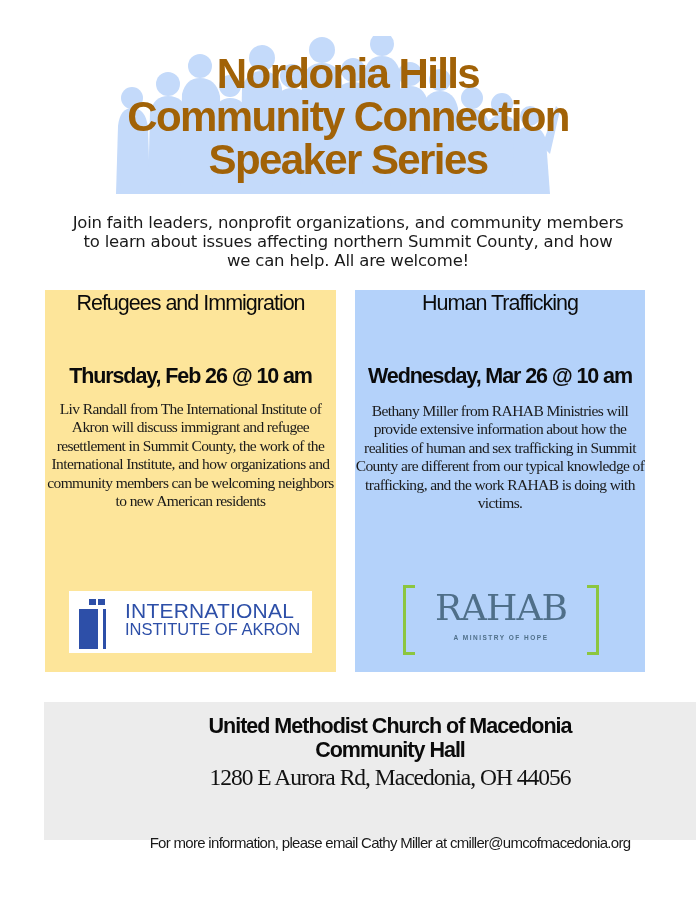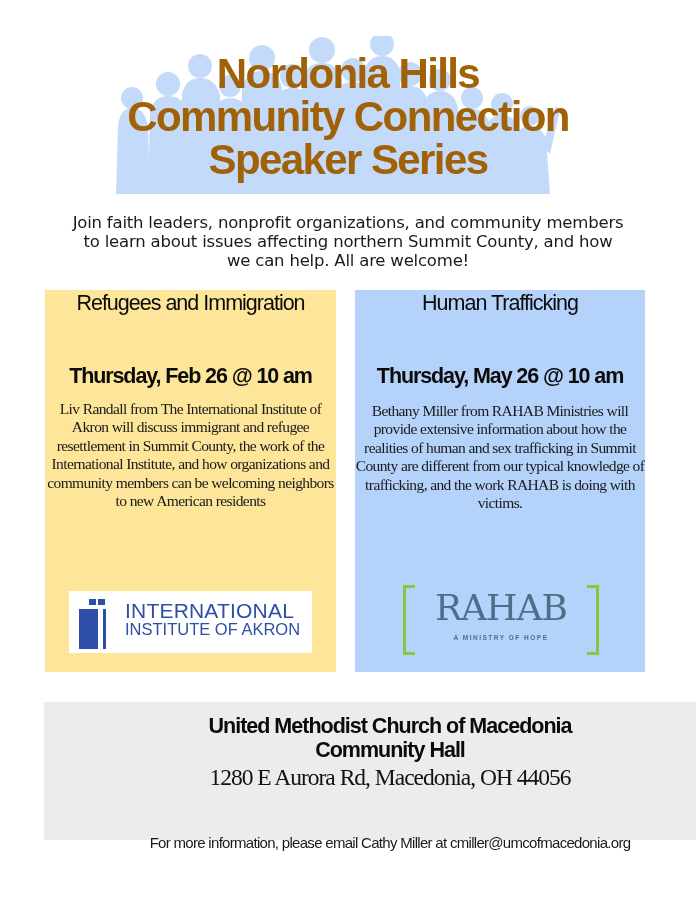--- a/index.html
+++ b/index.html
@@ -137,21 +137,21 @@
     </svg>
     <div class="iia-text">
       <span class="iia-l1">INTERNATIONAL</span>
       <span class="iia-l2">INSTITUTE OF AKRON</span>
     </div>
   </div>
 </div>
 
 <div class="card right">
   <div class="card-topic">Human Trafficking</div>
-  <div class="card-date">Thursday, May 26 @ 10 am</div>
+  <div class="card-date">Wednesday, Mar 26 @ 10 am</div>
   <div class="card-desc">Bethany Miller from RAHAB Ministries will provide extensive information about how the realities of human and sex trafficking in Summit County are different from our typical knowledge of trafficking, and the work RAHAB is doing with victims.</div>
   <div class="logo-rahab">
     <div class="bracket l"></div>
     <div class="rahab-word">RAHAB</div>
     <div class="rahab-tag">A MINISTRY OF HOPE</div>
     <div class="bracket r"></div>
   </div>
 </div>
 
 <div class="venue">

